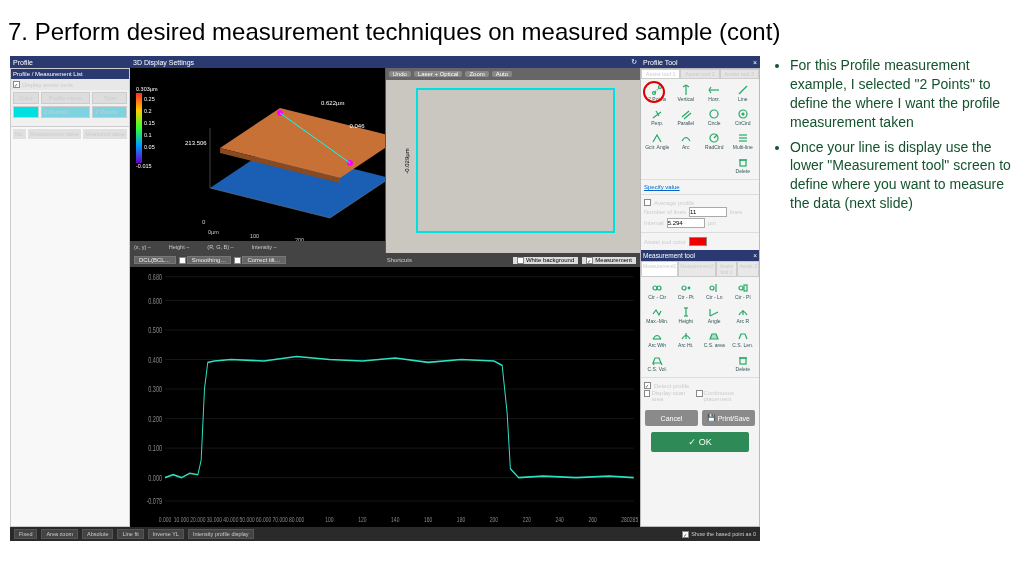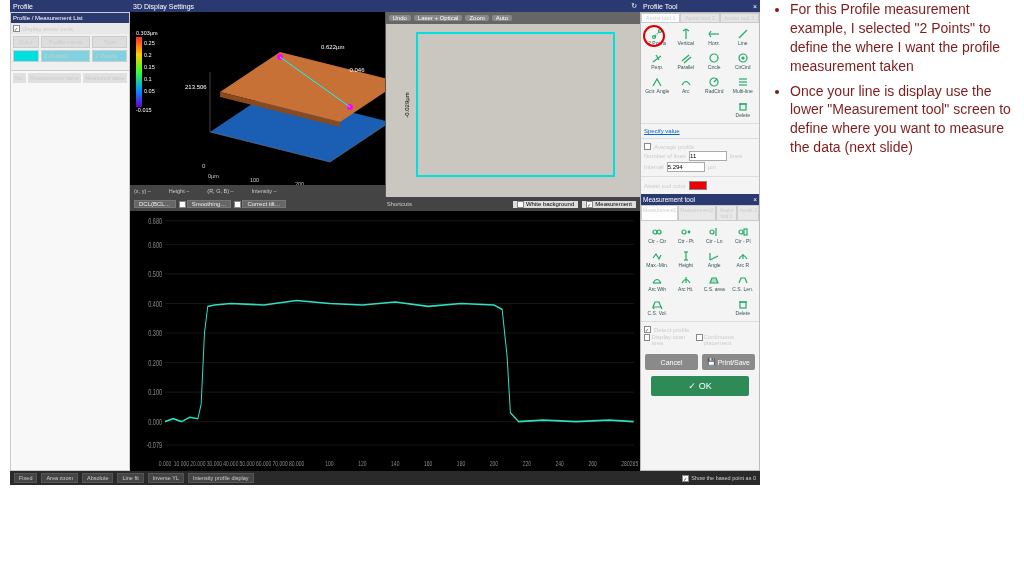--- a/index.html
+++ b/index.html
@@ -1,21 +1,21 @@
 <!DOCTYPE html>
 <html><head>
 <meta charset="utf-8">
 <style>
   * { margin: 0; padding: 0; box-sizing: border-box; }
   body { font-family: "Segoe UI", Arial, sans-serif; background: #fff; width: 1024px; height: 576px; overflow: hidden; }
   .slide { width: 1024px; height: 576px; position: relative; }
   .title { font-size: 24px; font-weight: 400; padding: 18px 8px 10px 8px; color: #000; }
   .content { display: flex; padding: 0 10px; gap: 12px; }
   .screenshot { width: 750px; height: 485px; background: #555; position: relative; font-size: 7px; color: #ccc; }
-  .notes { flex: 1; font-size: 14px; color: #7f1d1d; }
+  .notes { flex: 1; font-size: 14px; color: #14532d; }
   .notes ul { list-style: disc; padding-left: 18px; }
   .notes li { margin-bottom: 6px; line-height: 1.35; }
 
   
   .app { position: absolute; inset: 0; display: grid; grid-template-columns: 120px 1fr 120px; grid-template-rows: 12px 1fr 14px; }
   .top-profile-bar { grid-column: 1 / 2; grid-row: 1; background: #2a3a70; color:#fff; font-size:7px; display:flex; align-items:center; padding:0 3px;}
   .top-3d-bar { grid-column: 2 / 3; grid-row: 1; background: #2a3a70; color:#fff; font-size:7px; display:flex; align-items:center; padding:0 3px;}
   .top-tool-bar { grid-column: 3 / 4; grid-row: 1; background: #2a3a70; color:#fff; font-size:7px; display:flex; align-items:center; padding:0 3px; justify-content:space-between;}
 
   .left-panel { grid-column:1; grid-row:2; background:#f0f0f0; border:1px solid #ccc; display:flex; flex-direction:column; }
@@ -83,20 +83,21 @@
   .bottom-bar .tb-btn { background:#444; padding:1px 4px; border:1px solid #555;}
   .bottom-bar .cbline { margin-left:auto; display:flex; align-items:center; gap:2px;}
 
   .cb { width:7px; height:7px; border:1px solid #888; background:#fff; display:inline-block;}
   .cb.ck::after{ content:"✓"; font-size:5px; line-height:5px; color:#333;}
 </style>
 </head>
 <body>
 
 <div class="slide">
+  <div class="title">7. Perform desired measurement techniques on measured sample (cont)</div>
   <div class="content">
     <div class="screenshot">
       <div class="app">
         <div class="top-profile-bar">Profile</div>
         <div class="top-3d-bar">
           <span>3D Display Settings</span>
           <span style="margin-left:auto">↻</span>
         </div>
         <div class="top-tool-bar">
           <span>Profile Tool</span>

